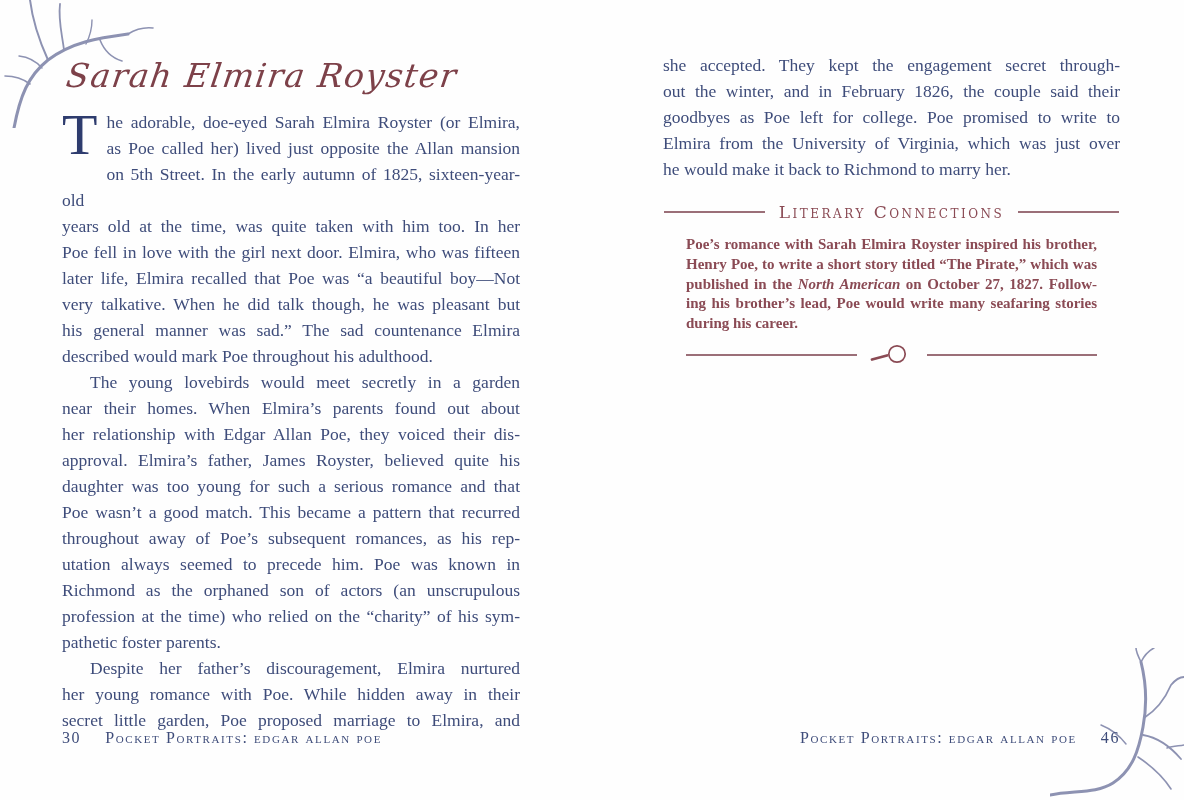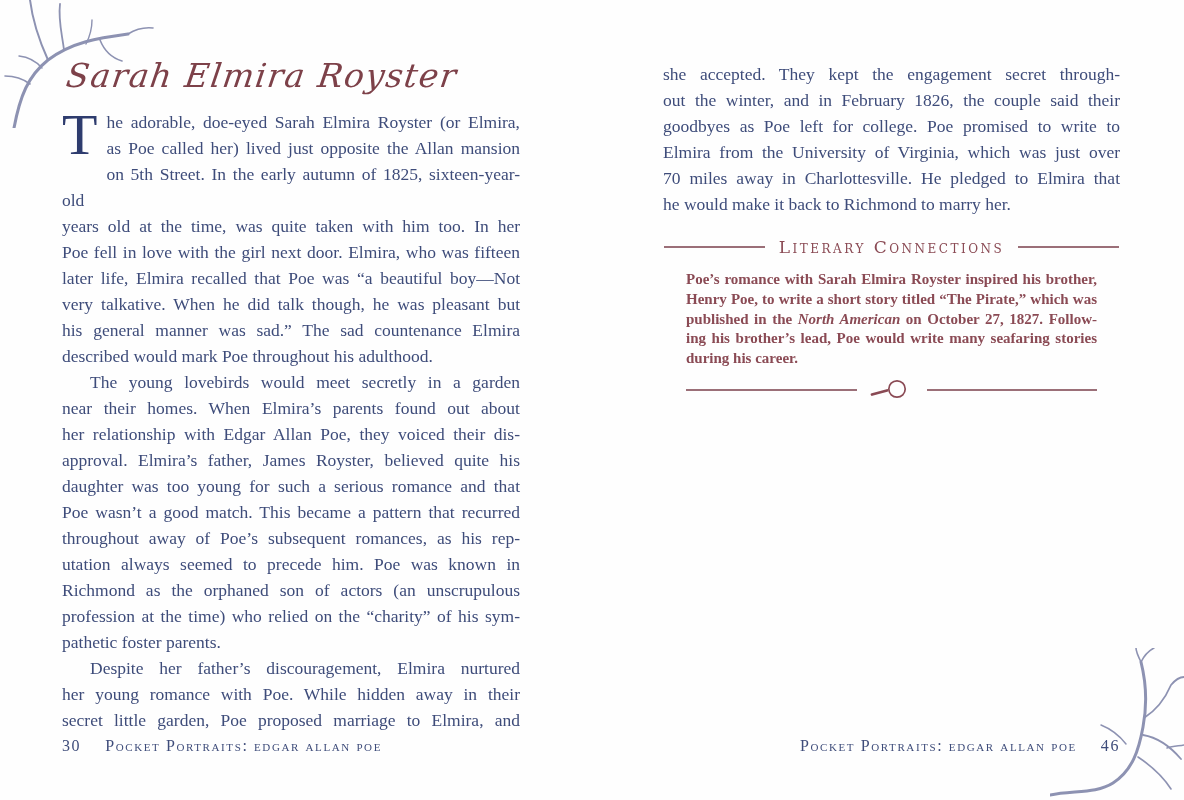--- a/index.html
+++ b/index.html
@@ -28,27 +28,27 @@
   .dropcap {
     float:left; color:#2e3c6e; font-size:58px; line-height:46px;
     height:50px; padding:3px 9px 0 0; font-family:"Liberation Serif", serif;
   }
   .para { overflow:visible; }
   .para:after { content:""; display:block; clear:both; }
 
   
   .footer {
     position:absolute; top:729px; width:458px; display:flex; gap:24px;
-    color:#3e4c7a; font-variant:small-caps; font-size:16px; letter-spacing:1.6px;margin-top:8px;
+    color:#3e4c7a; font-variant:small-caps; font-size:16px; letter-spacing:1.6px;
   }
   .footer-left { left:62px; justify-content:flex-start; }
   .footer-right { left:663px; width:457px; justify-content:flex-end; }
 
   
-  .page-right { position:absolute; left:663px; top:61px; width:457px; }
+  .page-right { position:absolute; left:663px; top:52px; width:457px; }
 
   .sidebar { margin-top:20px; color:#8a4a54; }
   .sidebar-header { display:flex; align-items:center; padding:0 1px; }
   .sidebar-rule { flex:1; height:2px; background:#9b6f78; }
   .sidebar-title {
     font-family:"DejaVu Serif", serif;
     font-variant:small-caps; font-size:17px; letter-spacing:2.5px;
     color:#8a4a54; white-space:nowrap; padding:0 14px; font-weight:400;
   }
   .sidebar-body { padding:13px 23px 0 23px; font-weight:700; font-size:15px; }
@@ -130,21 +130,20 @@
     <span>Pocket Portraits: edgar allan poe</span>
   </div>
 
   <div class="page-right">
     <div class="body-text">
       <div class="para">
         <div class="jl">she accepted. They kept the engagement secret through-</div>
         <div class="jl">out the winter, and in February 1826, the couple said their</div>
         <div class="jl">goodbyes as Poe left for college. Poe promised to write to</div>
         <div class="jl">Elmira from the University of Virginia, which was just over</div>
-        <div class="jl">70 miles away in Charlottesville. He pledged to Elmira that</div>
         <div class="jl last">he would make it back to Richmond to marry her.</div>
       </div>
     </div>
 
     <div class="sidebar">
       <div class="sidebar-header">
         <div class="sidebar-rule"></div>
         <div class="sidebar-title">Literary Connections</div>
         <div class="sidebar-rule"></div>
       </div>

